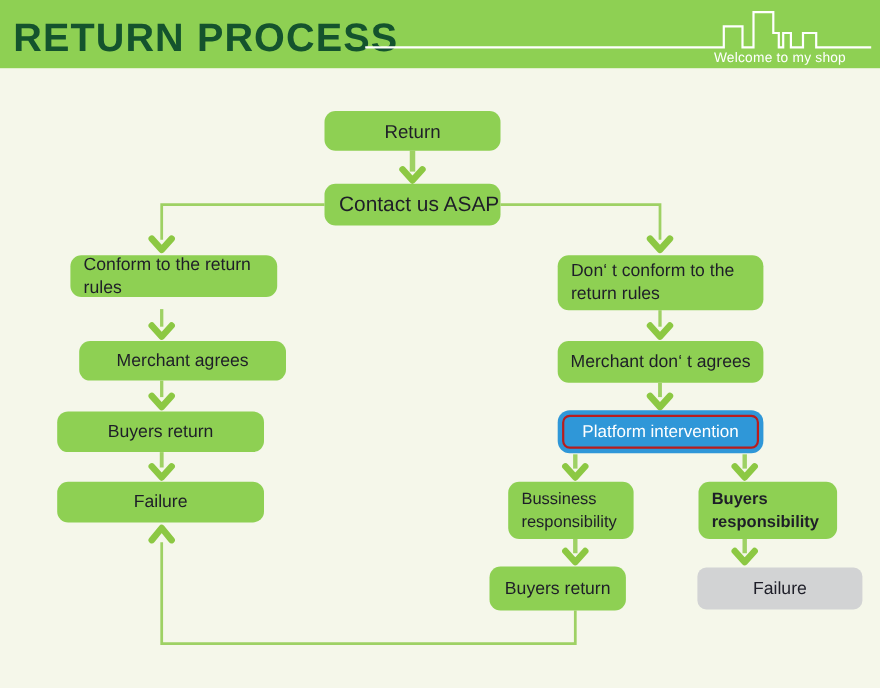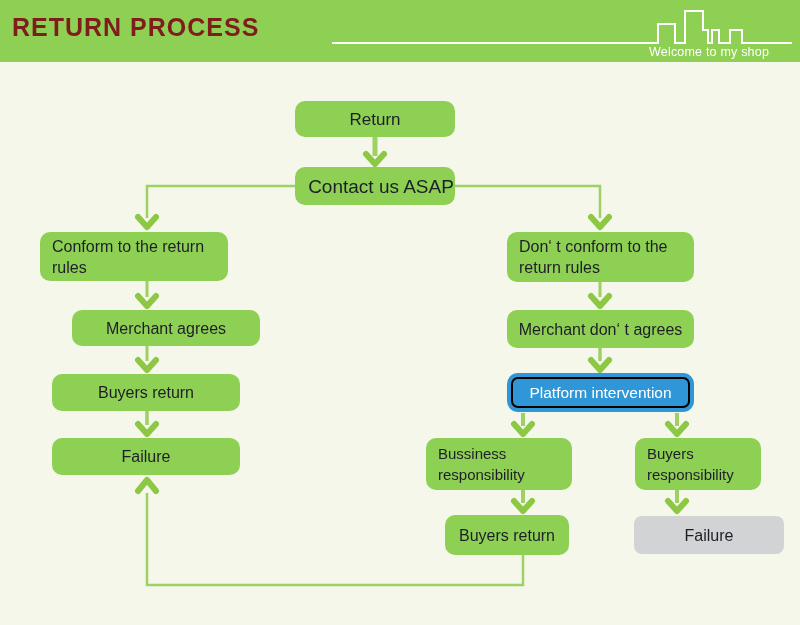--- a/index.html
+++ b/index.html
@@ -12,21 +12,21 @@
   }
   .stage { position: absolute; left: 0; top: 0; width: 800px; height: 625px; }
 
   
   .header {
     position: absolute; left: 0; top: 0; width: 800px; height: 62px;
     background: #8ed053;
   }
   .header-title {
     position: absolute; left: 12px; top: 13px;
-    color: #7f1d1d; font-size: 25px; font-weight: bold; letter-spacing: 1px;
+    color: #14532d; font-size: 36px; font-weight: bold; letter-spacing: 1px;
     white-space: nowrap;
   }
   .header-decor { position: absolute; left: 0; top: 0; }
   .header-tagline {
     position: absolute; left: 649px; top: 45px; width: 110px;
     color: #ffffff; font-size: 12.5px; letter-spacing: 0.2px;
     white-space: nowrap;
   }
 
   
@@ -40,37 +40,37 @@
   .node.left-text {
     justify-content: flex-start; text-align: left;
     padding: 0 6px 0 12px;
   }
   .node.small { font-size: 15px; }
   .node.big  { font-size: 19px; }
   .node.mid  { font-size: 17px; }
   .node.gray { background: #d2d3d4; border-radius: 8px; }
   .node.blue {
     background: #2f97d8; color: #ffffff;
-    border: 2px solid #000000; border-radius: 7px;
+    border: 2px solid #b91c1c; border-radius: 7px;
     box-shadow: 0 0 0 4px #2f97d8;
     font-size: 15.5px;
   }
 
   
   .n-return        { left: 295px; top: 101px; width: 160px; height: 36px; }
   .n-contact       { left: 295px; top: 167px; width: 160px; height: 38px; padding-left: 12px; }
-  .n-conform       { left:  40px; top: 232px; width: 188px; height: 49px; }
+  .n-conform       { left:  64px; top: 232px; width: 188px; height: 38px; }
   .n-magrees       { left:  52px; top: 310px; width: 188px; height: 36px; margin-left: 20px; }
   .n-breturn-l     { left:  52px; top: 374px; width: 188px; height: 37px; }
   .n-success       { left:  52px; top: 438px; width: 188px; height: 37px; }
   .n-dontconform   { left: 507px; top: 232px; width: 187px; height: 50px; }
   .n-mdont         { left: 507px; top: 310px; width: 187px; height: 38px; }
   .n-platform      { left: 511px; top: 377px; width: 179px; height: 31px; }
-  .n-bussresp      { left: 426px; top: 438px; width: 146px; height: 52px; }
-  .n-buyresp       { left: 635px; top: 438px; width: 126px; height: 52px; }
+  .n-bussresp      { left: 462px; top: 438px; width: 114px; height: 52px; }
+  .n-buyresp       { left: 635px; top: 438px; width: 126px; height: 52px; font-weight: bold; }
   .n-breturn-r     { left: 445px; top: 515px; width: 124px; height: 40px; }
   .n-failure       { left: 634px; top: 516px; width: 150px; height: 38px; }
 
   .connector-layer { position: absolute; left: 0; top: 0; z-index: 1; }
   .connector-layer path, .connector-layer polyline { fill: none; }
   .cline  { stroke: #9ed164; }
   .chev   { stroke: #8cc843; stroke-width: 6; stroke-linecap: round; stroke-linejoin: round; }
 </style>
 </head>
 <body>

